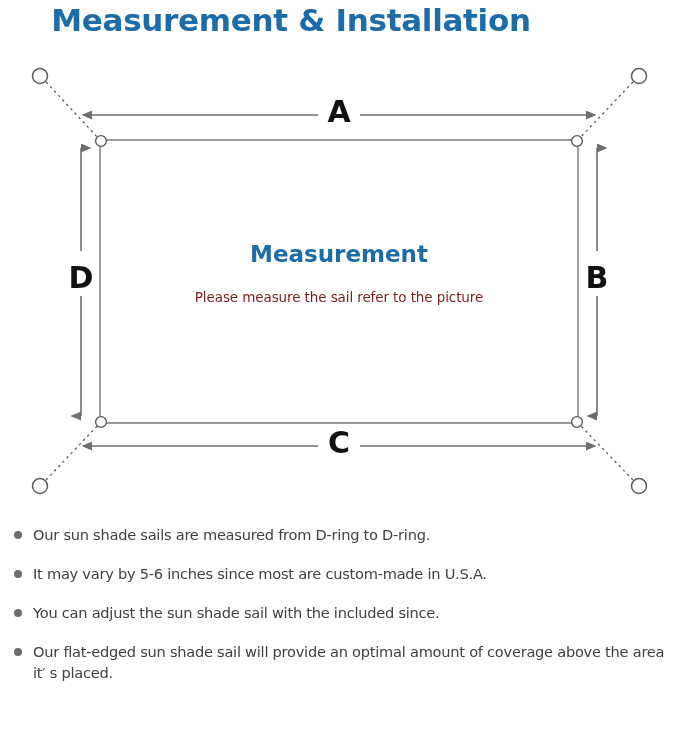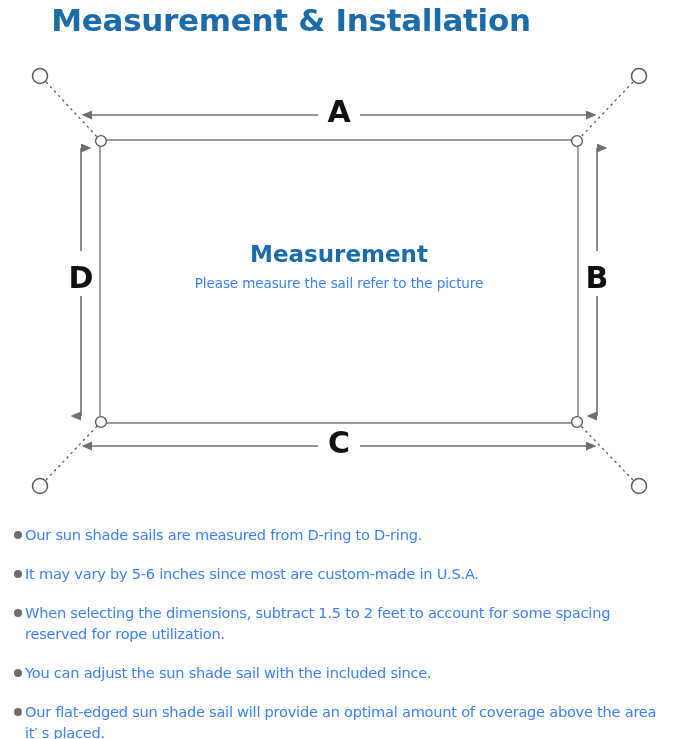--- a/index.html
+++ b/index.html
@@ -56,23 +56,23 @@
     font-family: "DejaVu Sans", sans-serif;
     font-size: 23px;
     font-weight: bold;
     color: #1b6ca8;
     line-height: 28px;
   }
   #sail-sub {
     font-family: "DejaVu Sans", sans-serif;
     font-size: 13.5px;
     font-weight: normal;
-    color: #3b82f6;
+    color: #7f1d1d;
     line-height: 20px;
-    margin-top: 5px;
+    margin-top: 19px;
     letter-spacing: -0.1px;
   }
 
   
   .dim-letter {
     position: absolute;
     font-family: "DejaVu Sans", sans-serif;
     font-weight: bold;
     font-size: 30px;
     color: #111111;
@@ -86,27 +86,27 @@
 
   
   #notes {
     position: absolute;
     left: 0;
     top: 524px;
     width: 679px;
   }
   .note-item {
     position: relative;
-    padding-left: 25px;
+    padding-left: 33px;
     padding-right: 8px;
     margin-bottom: 18px;
     font-family: "DejaVu Sans", sans-serif;
     font-size: 14.6px;
     line-height: 21px;
-    color: #3b82f6;
+    color: #404040;
     letter-spacing: -0.25px;
   }
   .note-bullet {
     position: absolute;
     left: 14px;
     top: 7px;
     width: 8px;
     height: 8px;
     border-radius: 50%;
     background: #6e6e6e;
@@ -194,23 +194,19 @@
   <div class="note-item">
     <span class="note-bullet"></span>
     <span>Our sun shade sails are measured from D-ring to D-ring.</span>
   </div>
   <div class="note-item">
     <span class="note-bullet"></span>
     <span>It may vary by 5-6 inches since most are custom-made in U.S.A.</span>
   </div>
   <div class="note-item">
     <span class="note-bullet"></span>
-    <span>When selecting the dimensions, subtract 1.5 to 2 feet to account for some spacing reserved for rope utilization.</span>
-  </div>
-  <div class="note-item">
-    <span class="note-bullet"></span>
     <span>You can adjust the sun shade sail with the included since.</span>
   </div>
   <div class="note-item">
     <span class="note-bullet"></span>
     <span>Our flat-edged sun shade sail will provide an optimal amount of coverage above the area it′ s placed.</span>
   </div>
 </div>
 
 </body></html>

